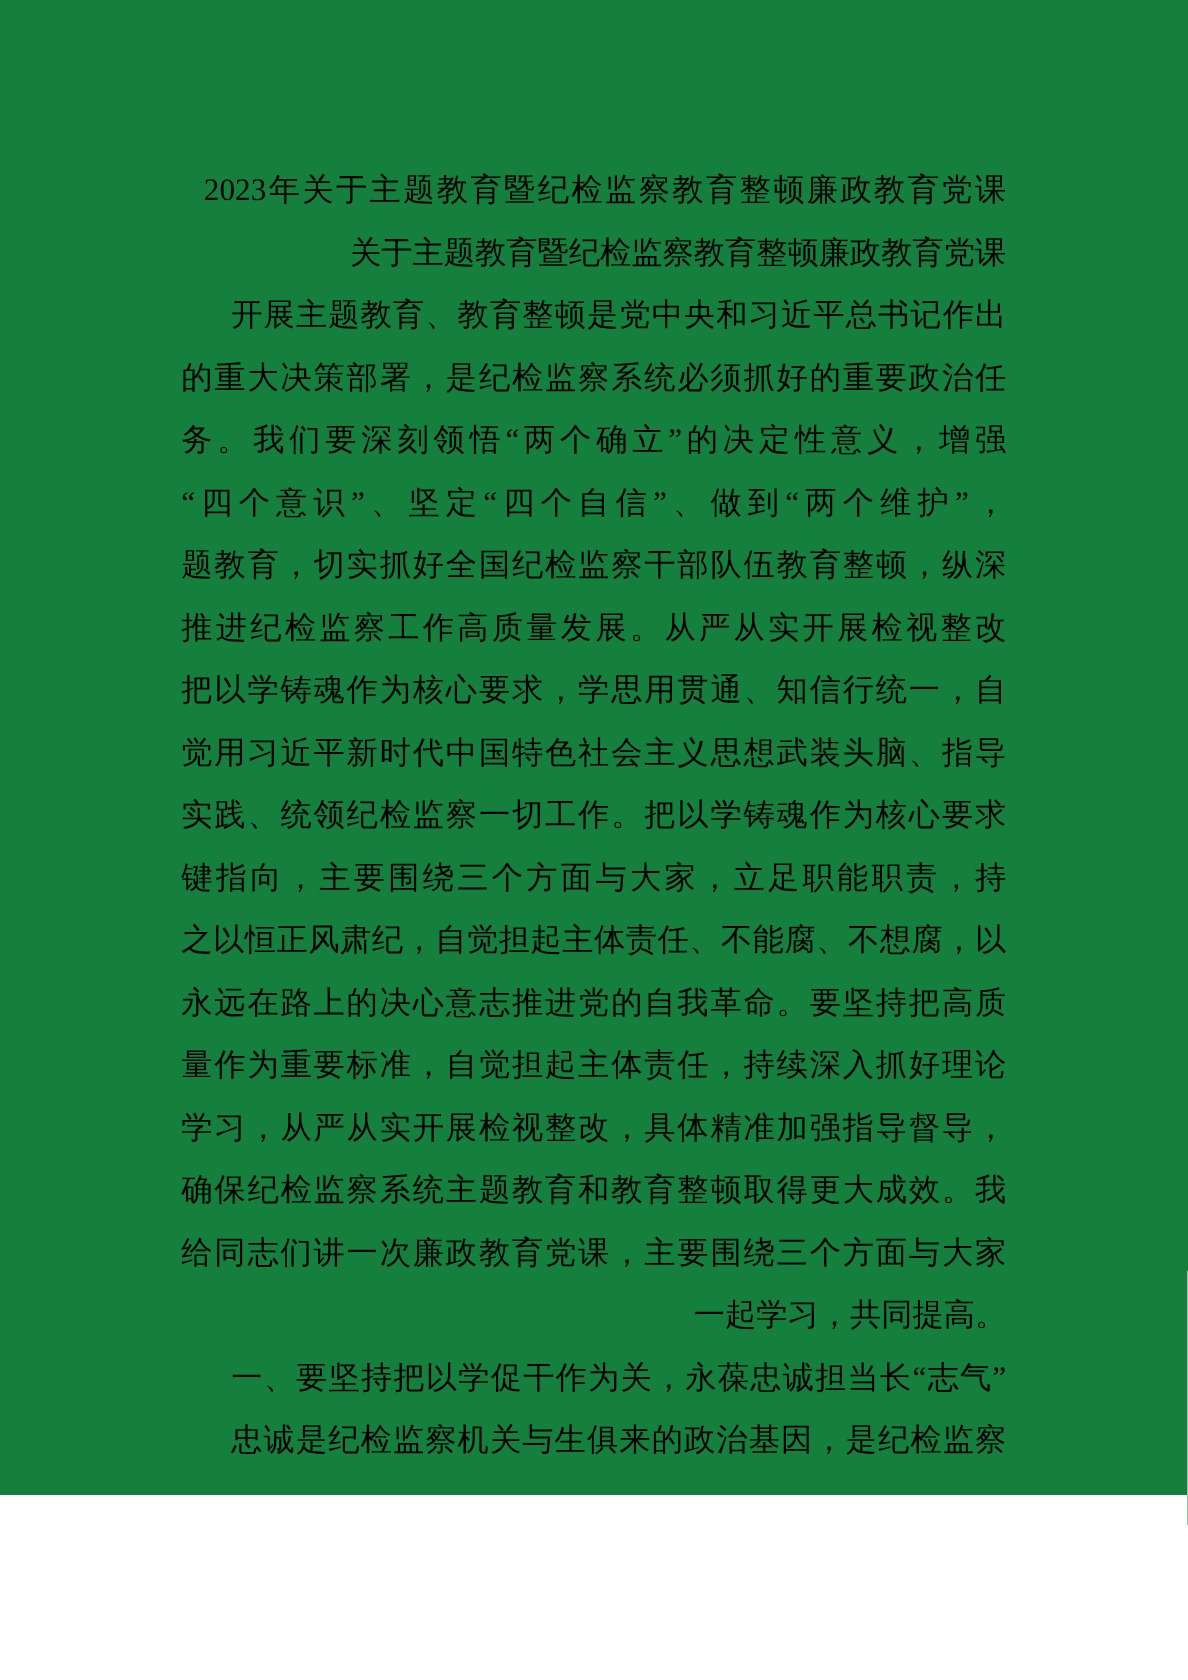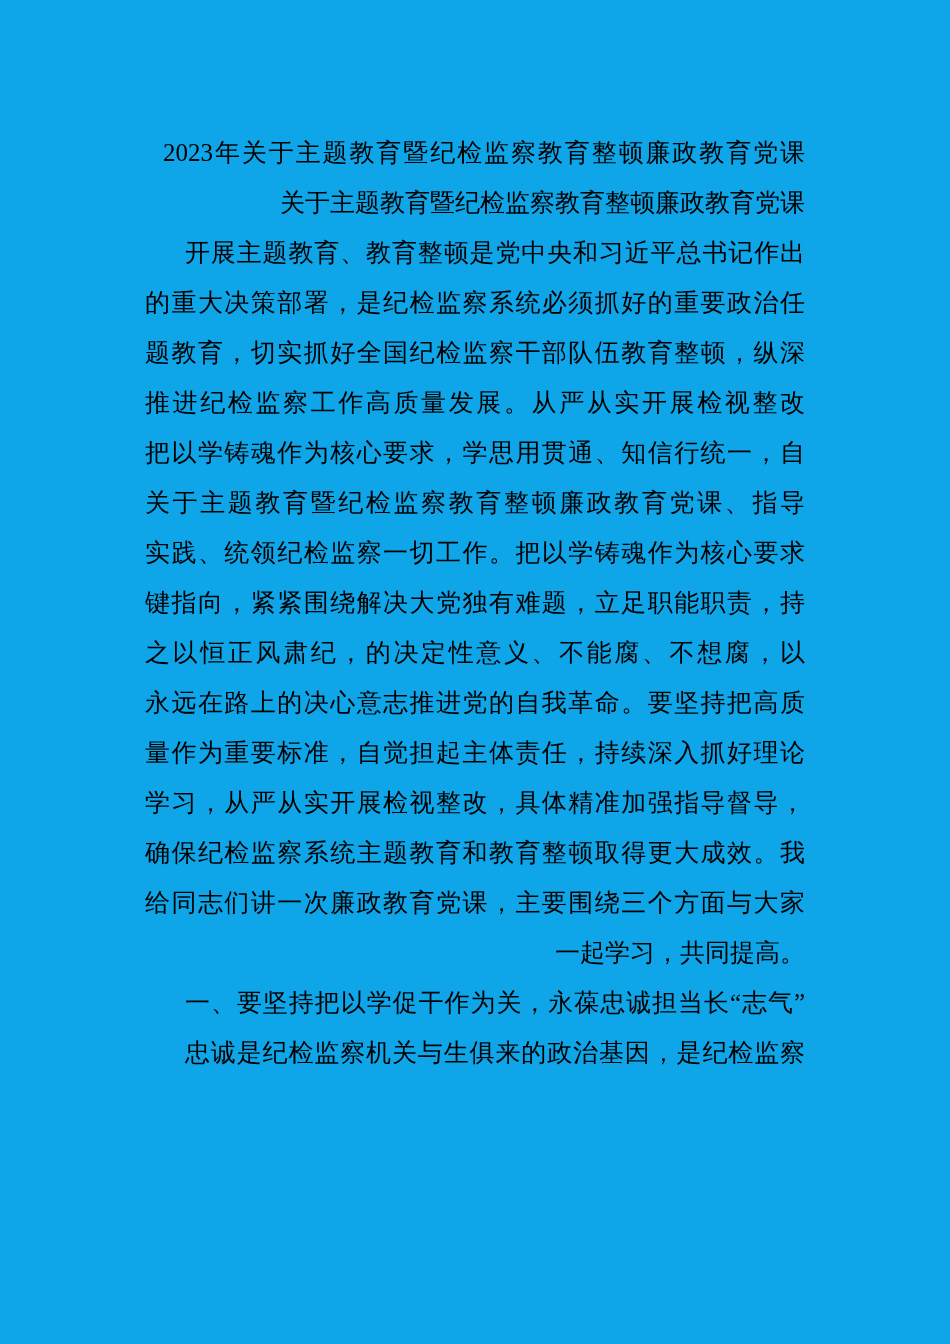--- a/index.html
+++ b/index.html
@@ -3,23 +3,23 @@
 <meta charset="utf-8">
 <style>
   html, body {
     margin: 0;
     padding: 0;
     background: #ffffff;
   }
   .page {
     position: relative;
     width: 950px;
-    height: 1344px;
+    height: 1196px;
     box-sizing: border-box;
-    background: #0ea5e9;
+    background: #15803d;
     color: #000000;
     font-family: "Liberation Serif", "DejaVu Serif", serif;
     font-size: 25px;
     line-height: 50px;
     padding: 128px 145px 0 145px;
     overflow: hidden;
   }
   .line {
     display: block;
     height: 50px;
@@ -39,27 +39,29 @@
 <div class="page">
 
   <div>
     <div class="line jl indent1">2023年关于主题教育暨纪检监察教育整顿廉政教育党课</div>
     <div class="line">关于主题教育暨纪检监察教育整顿廉政教育党课</div>
   </div>
 
   <div>
     <div class="line jl indent2">开展主题教育、教育整顿是党中央和习近平总书记作出</div>
     <div class="line jl">的重大决策部署，是纪检监察系统必须抓好的重要政治任</div>
+    <div class="line jl">务。我们要深刻领悟“两个确立”的决定性意义，增强</div>
+    <div class="line jl">“四个意识”、坚定“四个自信”、做到“两个维护”，</div>
     <div class="line jl">题教育，切实抓好全国纪检监察干部队伍教育整顿，纵深</div>
     <div class="line jl">推进纪检监察工作高质量发展。从严从实开展检视整改</div>
     <div class="line jl">把以学铸魂作为核心要求，学思用贯通、知信行统一，自</div>
-    <div class="line jl">关于主题教育暨纪检监察教育整顿廉政教育党课、指导</div>
+    <div class="line jl">觉用习近平新时代中国特色社会主义思想武装头脑、指导</div>
     <div class="line jl">实践、统领纪检监察一切工作。把以学铸魂作为核心要求</div>
-    <div class="line jl">键指向，紧紧围绕解决大党独有难题，立足职能职责，持</div>
-    <div class="line jl">之以恒正风肃纪，的决定性意义、不能腐、不想腐，以</div>
+    <div class="line jl">键指向，主要围绕三个方面与大家，立足职能职责，持</div>
+    <div class="line jl">之以恒正风肃纪，自觉担起主体责任、不能腐、不想腐，以</div>
     <div class="line jl">永远在路上的决心意志推进党的自我革命。要坚持把高质</div>
     <div class="line jl">量作为重要标准，自觉担起主体责任，持续深入抓好理论</div>
     <div class="line jl">学习，从严从实开展检视整改，具体精准加强指导督导，</div>
     <div class="line jl">确保纪检监察系统主题教育和教育整顿取得更大成效。我</div>
     <div class="line jl">给同志们讲一次廉政教育党课，主要围绕三个方面与大家</div>
     <div class="line">一起学习，共同提高。</div>
   </div>
 
   <div>
     <div class="line jl indent2">一、要坚持把以学促干作为关，永葆忠诚担当长“志气”</div>

